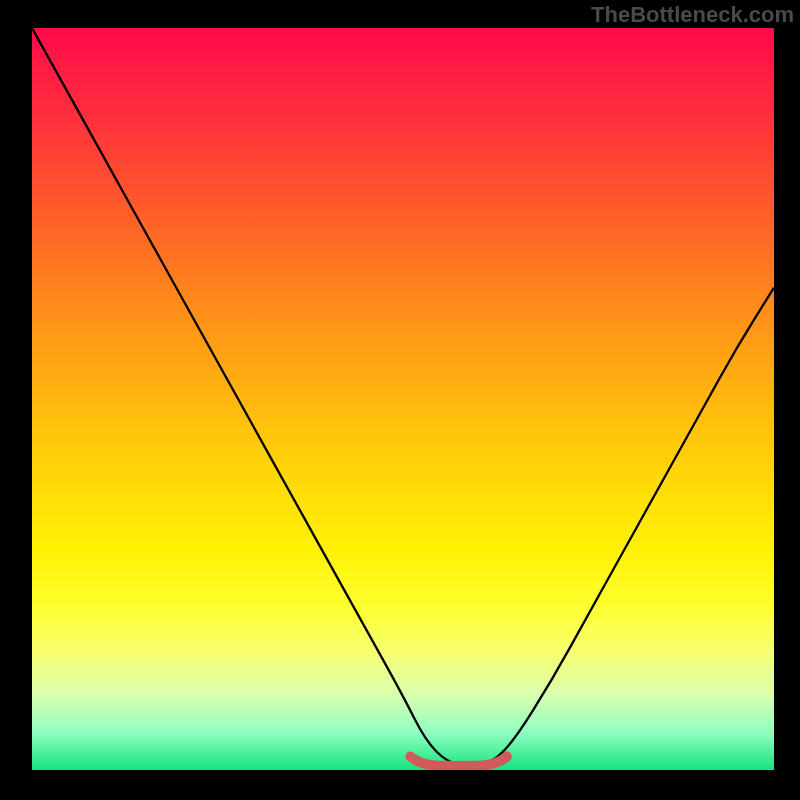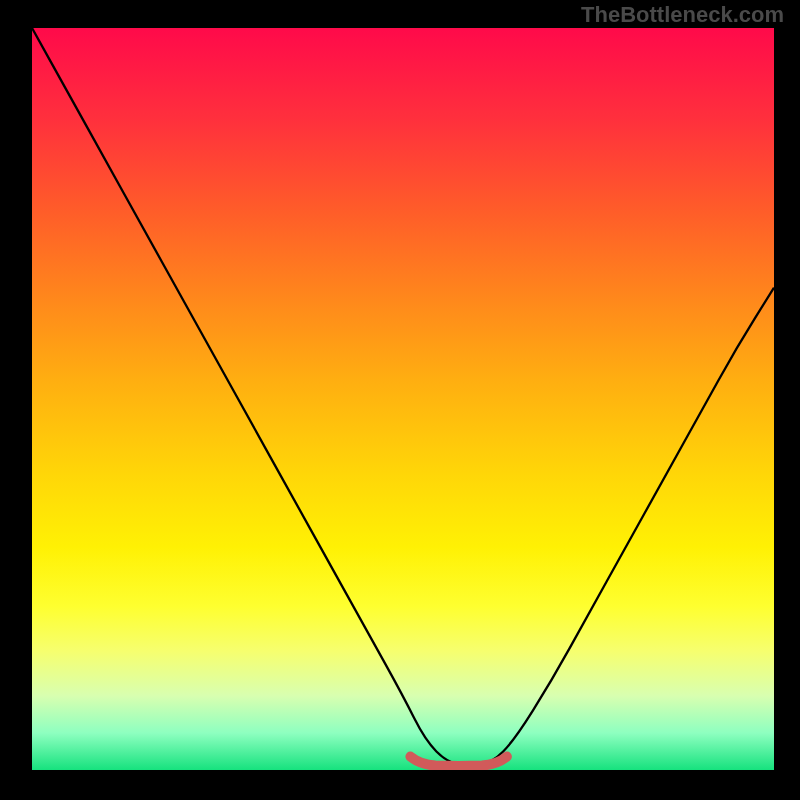--- a/index.html
+++ b/index.html
@@ -7,21 +7,21 @@
     padding: 0;
     width: 800px;
     height: 800px;
     background: #000000;
     position: relative;
     overflow: hidden;
   }
   .watermark {
     position: absolute;
     top: 2px;
-    right: 16px;
+    right: 6px;
     color: #4a4a4a;
     font-family: Arial, sans-serif;
     font-size: 22px;
     font-weight: bold;
     z-index: 10;
   }
   .plot-area {
     position: absolute;
     left: 32px;
     top: 28px;

